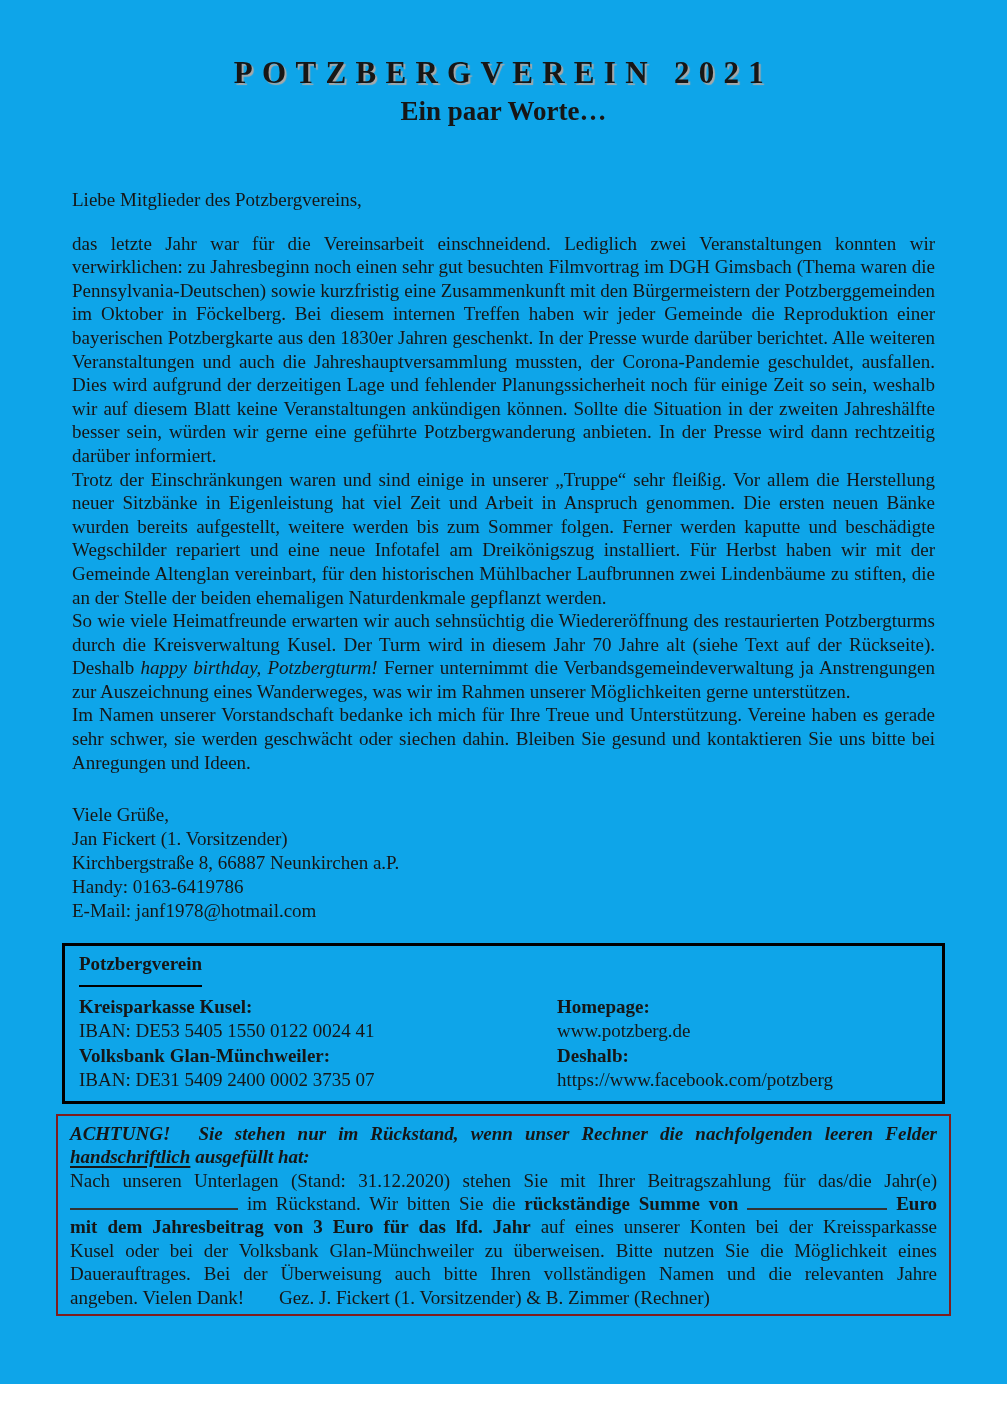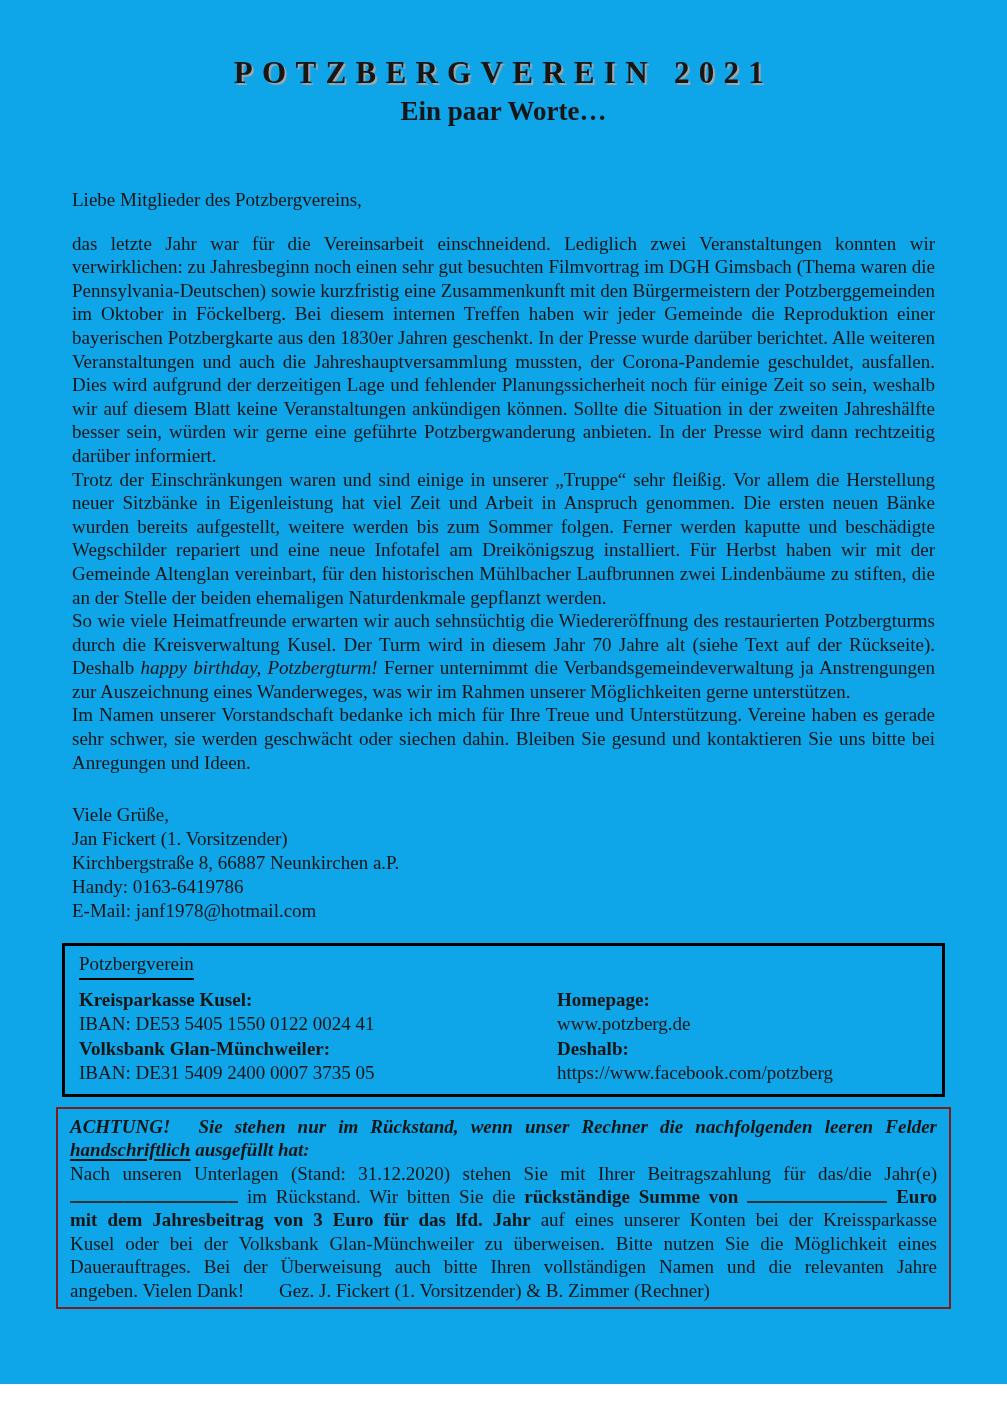--- a/index.html
+++ b/index.html
@@ -31,21 +31,21 @@
   .para.gap-top-lg{}
   .signature{margin-top:29px;line-height:24px;}
   .it{font-style:italic;}
   
   .bank-box{
     margin:20px -10px 0 -10px;
     border:3px solid #000;
     padding:6px 14px 8px 14px;
     font-size:19px;line-height:24.5px;
   }
-  .bank-heading{display:inline-block;font-weight:normal;border-bottom:2.5px solid #000;padding-bottom:1px;}
+  .bank-heading{display:inline-block;font-weight:bold;border-bottom:2.5px solid #000;padding-bottom:8px;}
   .bank-grid{
     margin-top:8px;
     display:grid;
     grid-template-columns:478px 1fr;
     grid-auto-flow:column;
     grid-template-rows:repeat(4,24.5px);
   }
   .bold{font-weight:bold;}
   
   .notice-box{
@@ -97,21 +97,21 @@
       <div>Handy: 0163-6419786</div>
       <div>E-Mail: janf1978@hotmail.com</div>
     </div>
 
     <div class="bank-box">
       <span class="bank-heading">Potzbergverein</span>
       <div class="bank-grid">
         <div class="bold">Kreisparkasse Kusel:</div>
         <div>IBAN: DE53 5405 1550 0122 0024 41</div>
         <div class="bold">Volksbank Glan-Münchweiler:</div>
-        <div>IBAN: DE31 5409 2400 0007 3735 05</div>
+        <div>IBAN: DE31 5409 2400 0002 3735 07</div>
         <div class="bold">Homepage:</div>
         <div>www.potzberg.de</div>
         <div class="bold">Deshalb:</div>
         <div>https://www.facebook.com/potzberg</div>
       </div>
     </div>
 
     <div class="notice-box">
       <div class="nline jline bi">
         <span>ACHTUNG!</span>

